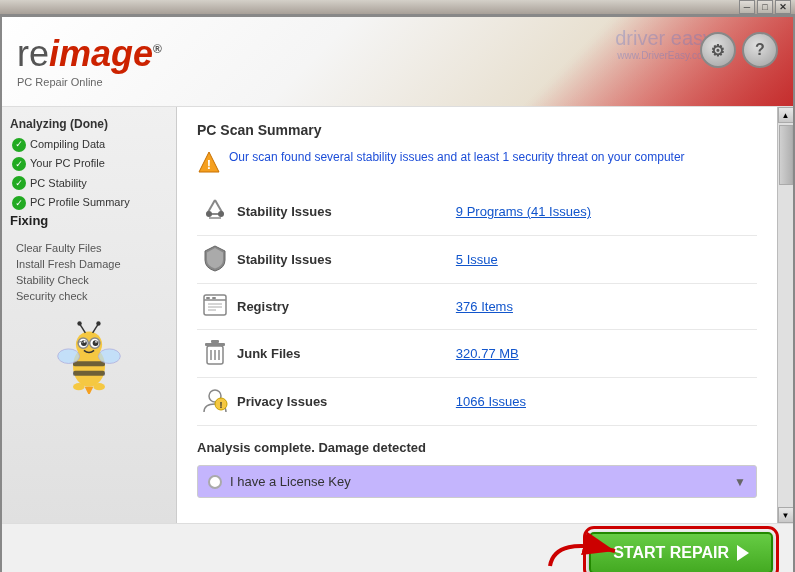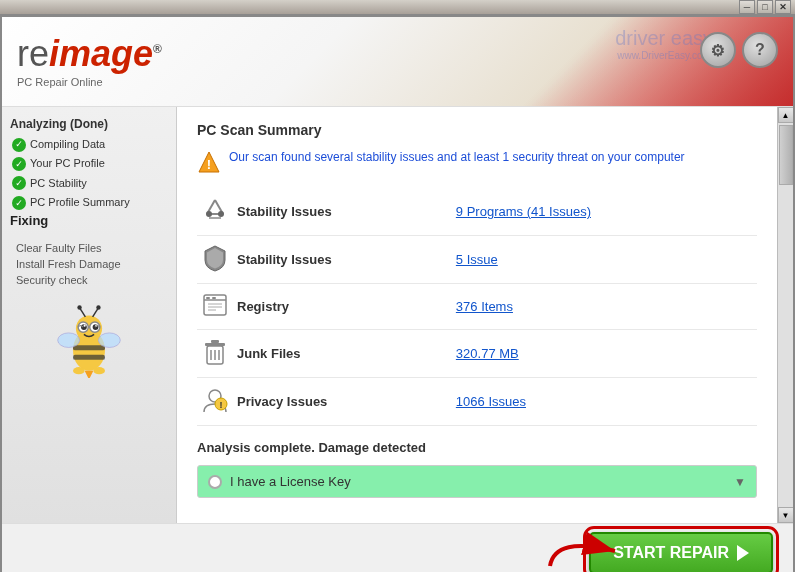--- a/index.html
+++ b/index.html
@@ -281,21 +281,21 @@
       margin-bottom: 10px;
     }
 
     .license-box {
       border: 1px solid #ccc;
       border-radius: 3px;
       padding: 8px 10px;
       display: flex;
       align-items: center;
       justify-content: space-between;
-      background: #86efac;
+      background: #c4b5fd;
       margin-bottom: 10px;
     }
     .license-radio {
       display: flex;
       align-items: center;
       gap: 8px;
     }
     .radio-circle {
       width: 14px;
       height: 14px;
@@ -393,20 +393,21 @@
       <div class="sidebar-item">
         <div class="check-icon green">✓</div>
         <span class="sidebar-item-label">PC Profile Summary</span>
       </div>
 
       <div class="sidebar-section-title" style="margin-top:0;font-size:13px;font-weight:bold;color:#222;">Fixing</div>
 
       <div class="fixing-items">
         <div class="fixing-item">Clear Faulty Files</div>
         <div class="fixing-item">Install Fresh Damage</div>
+        <div class="fixing-item">Stability Check</div>
         <div class="fixing-item">Security check</div>
       </div>
 
       <div class="bee-area">
         <svg class="bee-svg" viewBox="0 0 100 110" xmlns="http://www.w3.org/2000/svg">
 
           <ellipse cx="50" cy="72" rx="22" ry="28" fill="#f5c842"></ellipse>
 
           <rect x="28" y="65" width="44" height="7" rx="3" fill="#333" opacity="0.7"></rect>
           <rect x="28" y="78" width="44" height="7" rx="3" fill="#333" opacity="0.7"></rect>

